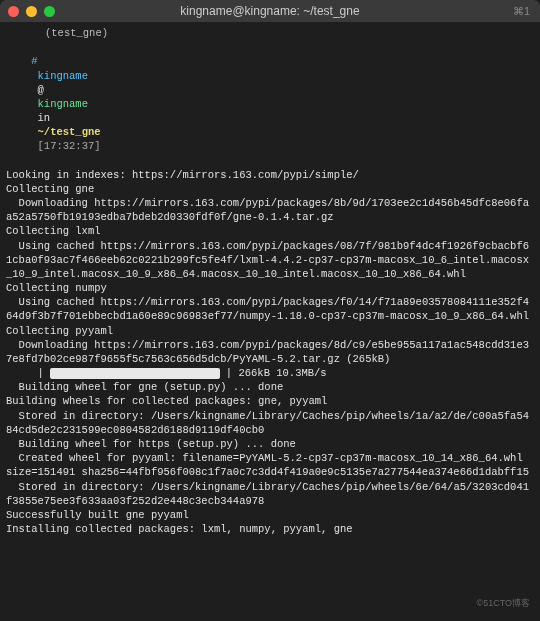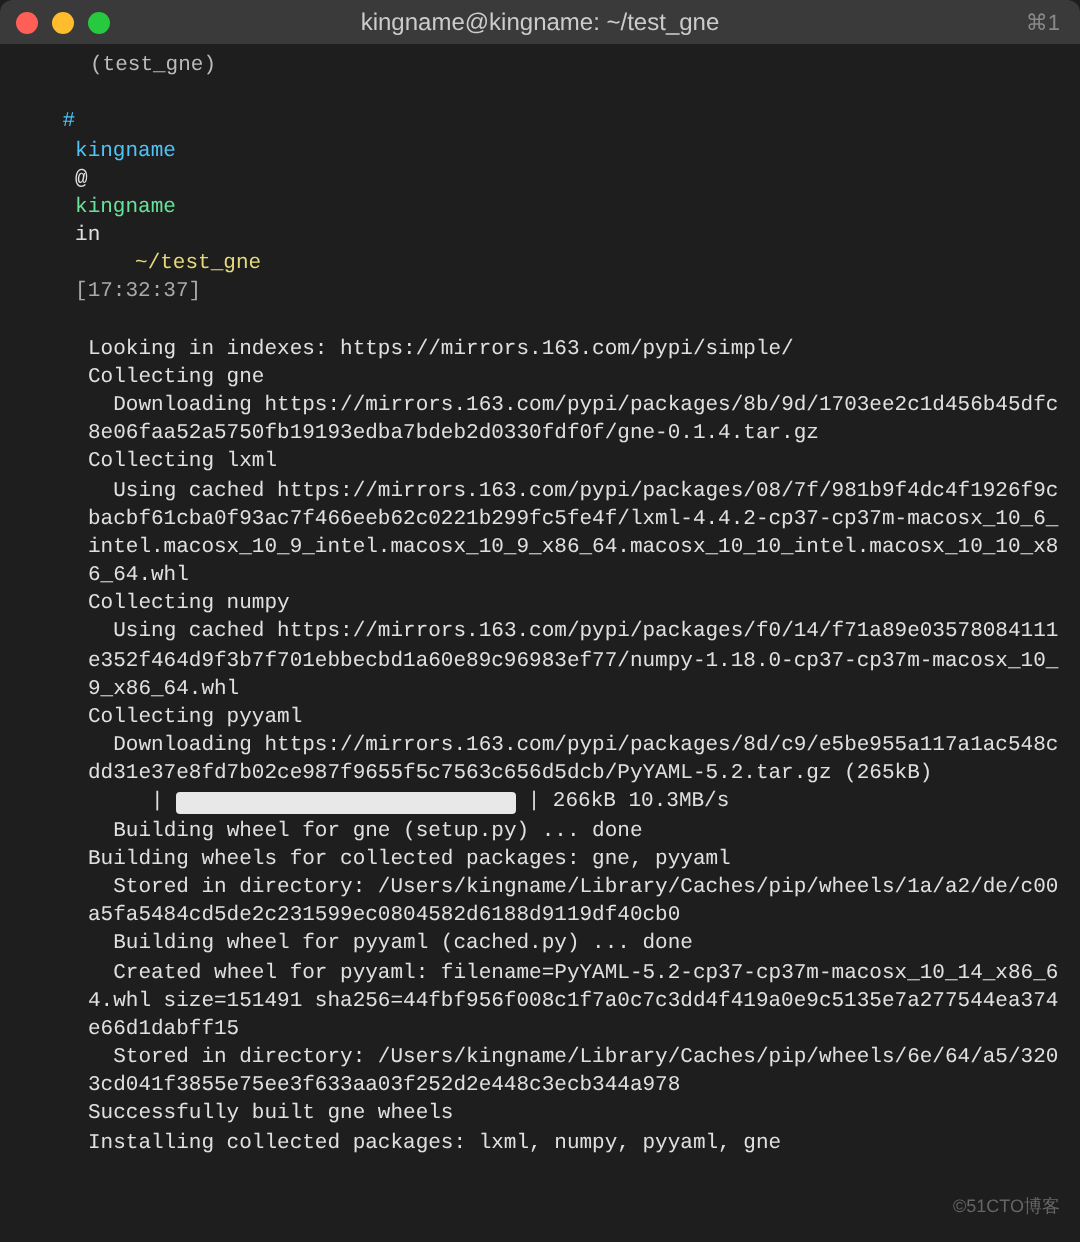--- a/index.html
+++ b/index.html
@@ -34,25 +34,25 @@
       color: #e0e0e0;
       line-height: 1.35;
       letter-spacing: 0;
     }
     .line { white-space: pre-wrap; word-break: break-all; }
     .prompt-hash { color: #4fc3f7; }
     .user { color: #4fc3f7; }
     .at { color: #e0e0e0; }
     .host { color: #66e29a; }
     .in { color: #e0e0e0; }
-    .path { color: #e6d97a; font-weight: normal; margin-left: 30px; }
+    .path { color: #e6d97a; font-weight: bold; }
     .time { color: #aaa; }
     .cmd-dollar { color: #e9a86e; }
     .cmd { color: #e0e0e0; }
-    .output { color: #e0e0e0; margin-left: 38px; }
+    .output { color: #e0e0e0; }
     .paren { color: #bbb; margin-left: 39px; }
     .progress-row { display: flex; align-items: center; gap: 4px; }
     .progress-bar { display: inline-block; width: 170px; height: 11px; background: #e8e8e8; border-radius: 2px; margin: 0 2px; }
     .watermark { position: absolute; bottom: 11px; right: 10px; color: #666; font-size: 9px; font-family: sans-serif; }
   </style>
 </head>
 <body>
 
 <div class="titlebar">
   <div class="traffic-lights">
@@ -86,21 +86,21 @@
   <div class="line output">Collecting pyyaml</div>
   <div class="line output">  Downloading https://mirrors.163.com/pypi/packages/8d/c9/e5be955a117a1ac548cdd31e37e8fd7b02ce987f9655f5c7563c656d5dcb/PyYAML-5.2.tar.gz (265kB)</div>
   <div class="line output progress-row">
     <span>     |</span>
     <span class="progress-bar"></span>
     <span>| 266kB 10.3MB/s</span>
   </div>
   <div class="line output">  Building wheel for gne (setup.py) ... done</div>
   <div class="line output">Building wheels for collected packages: gne, pyyaml</div>
   <div class="line output">  Stored in directory: /Users/kingname/Library/Caches/pip/wheels/1a/a2/de/c00a5fa5484cd5de2c231599ec0804582d6188d9119df40cb0</div>
-  <div class="line output">  Building wheel for pyyaml (cached.py) ... done</div>
+  <div class="line output">  Building wheel for https (setup.py) ... done</div>
   <div class="line output">  Created wheel for pyyaml: filename=PyYAML-5.2-cp37-cp37m-macosx_10_14_x86_64.whl size=151491 sha256=44fbf956f008c1f7a0c7c3dd4f419a0e9c5135e7a277544ea374e66d1dabff15</div>
   <div class="line output">  Stored in directory: /Users/kingname/Library/Caches/pip/wheels/6e/64/a5/3203cd041f3855e75ee3f633aa03f252d2e448c3ecb344a978</div>
-  <div class="line output">Successfully built gne wheels</div>
+  <div class="line output">Successfully built gne pyyaml</div>
   <div class="line output">Installing collected packages: lxml, numpy, pyyaml, gne</div>
 
 </div>
 
 <div class="watermark">©51CTO博客</div>
 
 </body></html>

